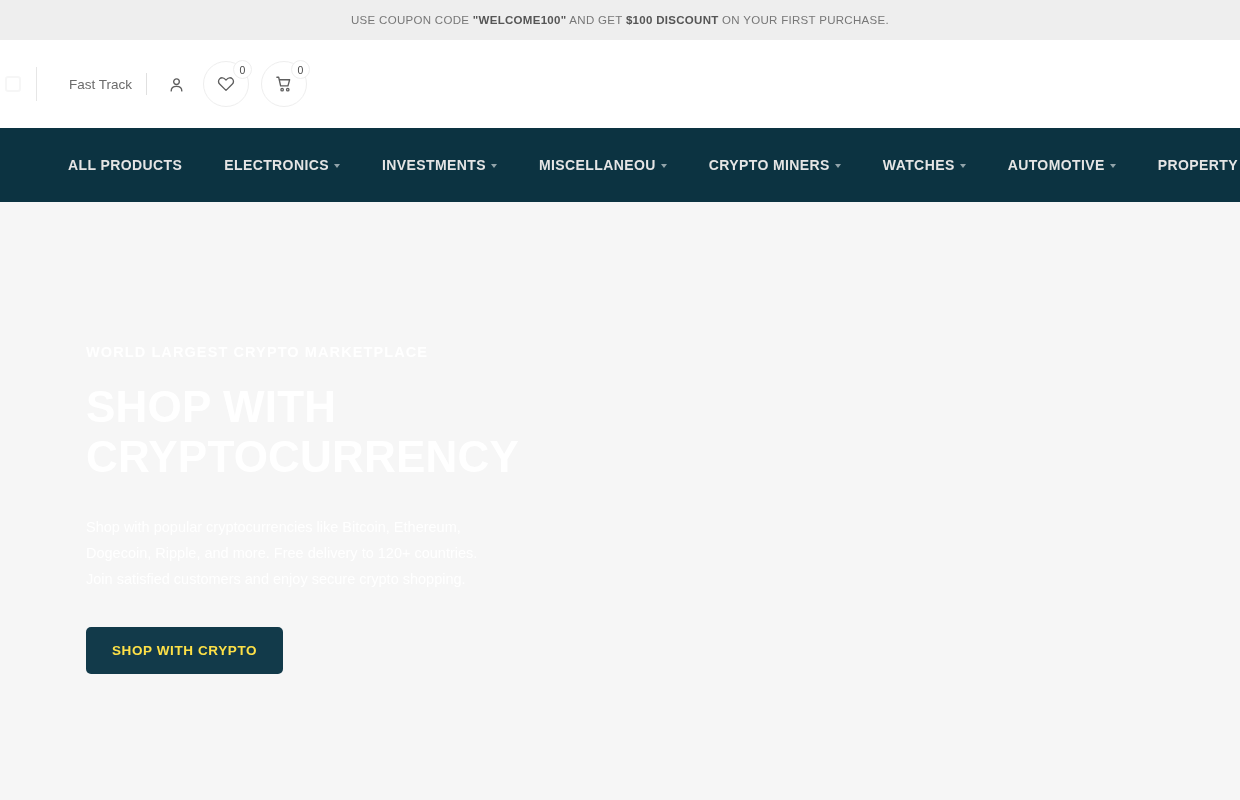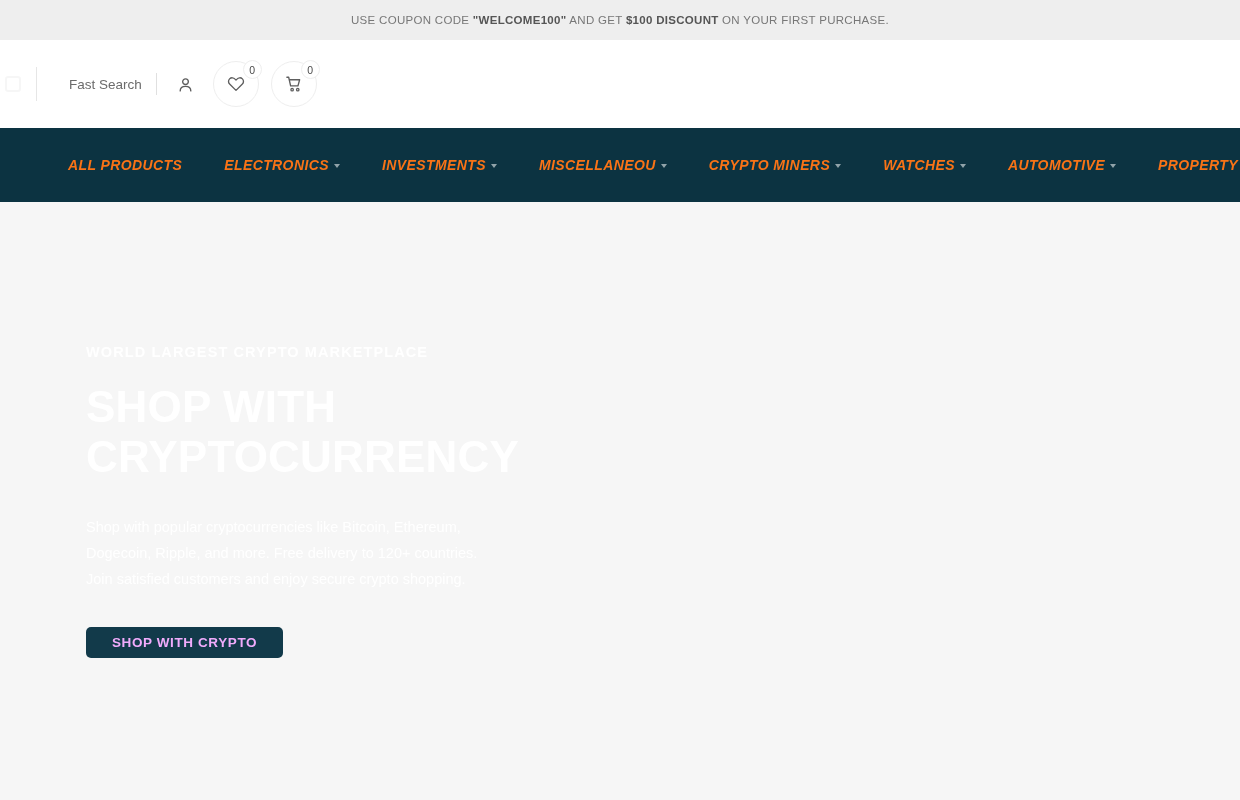--- a/index.html
+++ b/index.html
@@ -94,22 +94,22 @@
     height:74px; width:100%; background:#0c3341;
     display:flex; align-items:center; padding:0 36px;
   }
   .nav-list{ display:flex; align-items:center; list-style:none; }
   .nav-item{
     display:flex; align-items:center; gap:5px;
     padding:0 21px; cursor:pointer; white-space:nowrap;
   }
   .nav-item:first-child{ padding-left:32px; }
   .nav-label{
-    color:#f97316; font-size:14px; font-weight:700;
-    letter-spacing:.4px; text-transform:uppercase;font-style:italic;
+    color:#e5e5e5; font-size:14px; font-weight:700;
+    letter-spacing:.4px; text-transform:uppercase;
   }
   .caret{
     width:0;height:0;border-left:3.5px solid transparent;
     border-right:3.5px solid transparent;border-top:4px solid rgba(255,255,255,.55);
     margin-top:2px;
   }
 
   
   .hero{
     position:relative; width:100%; height:100%;
@@ -125,23 +125,23 @@
     color:#ffffff; font-size:44px; font-weight:700;
     line-height:1.13; letter-spacing:.2px;
     text-transform:uppercase; margin-bottom:34px;
     max-width:420px;
   }
   .hero-desc{
     color:#ffffff; font-size:14.5px; line-height:1.78;
     max-width:400px; margin-bottom:34px;
   }
   .hero-cta{
-    display:inline-block; background:#123a4a; color:#f0abfc;
+    display:inline-block; background:#123a4a; color:#fde047;
     border:none; border-radius:5px; cursor:pointer;
-    padding:8px 26px; font-size:13.5px; font-weight:700;
+    padding:16px 26px; font-size:13.5px; font-weight:700;
     letter-spacing:.6px; text-transform:uppercase;
     font-family:"Liberation Sans", sans-serif;
   }
 </style>
 </head>
 <body>
 
 <div class="promo-bar">
   <div class="promo-text">
     <span>Use coupon code </span><b>"WELCOME100"</b><span> and get </span><b>$100 DISCOUNT</b><span> on your first purchase.</span>
@@ -150,21 +150,21 @@
 
 <div class="header">
 
   <div class="logo-slot">
     <div class="logo-mark"></div>
   </div>
   <div class="header-divider"></div>
 
 
   <div class="header-right">
-    <span class="fast-track">Fast Search</span>
+    <span class="fast-track">Fast Track</span>
     <span class="vdiv"></span>
 
     <button class="icon-btn">
       <svg viewBox="0 0 24 24" fill="none" stroke="currentColor" stroke-width="1.9" stroke-linecap="round">
         <circle cx="12" cy="8" r="4"></circle>
         <path d="M4.5 21c0-4.1 3.4-6.4 7.5-6.4s7.5 2.3 7.5 6.4"></path>
       </svg>
     </button>
 
     <div class="circle-btn">

